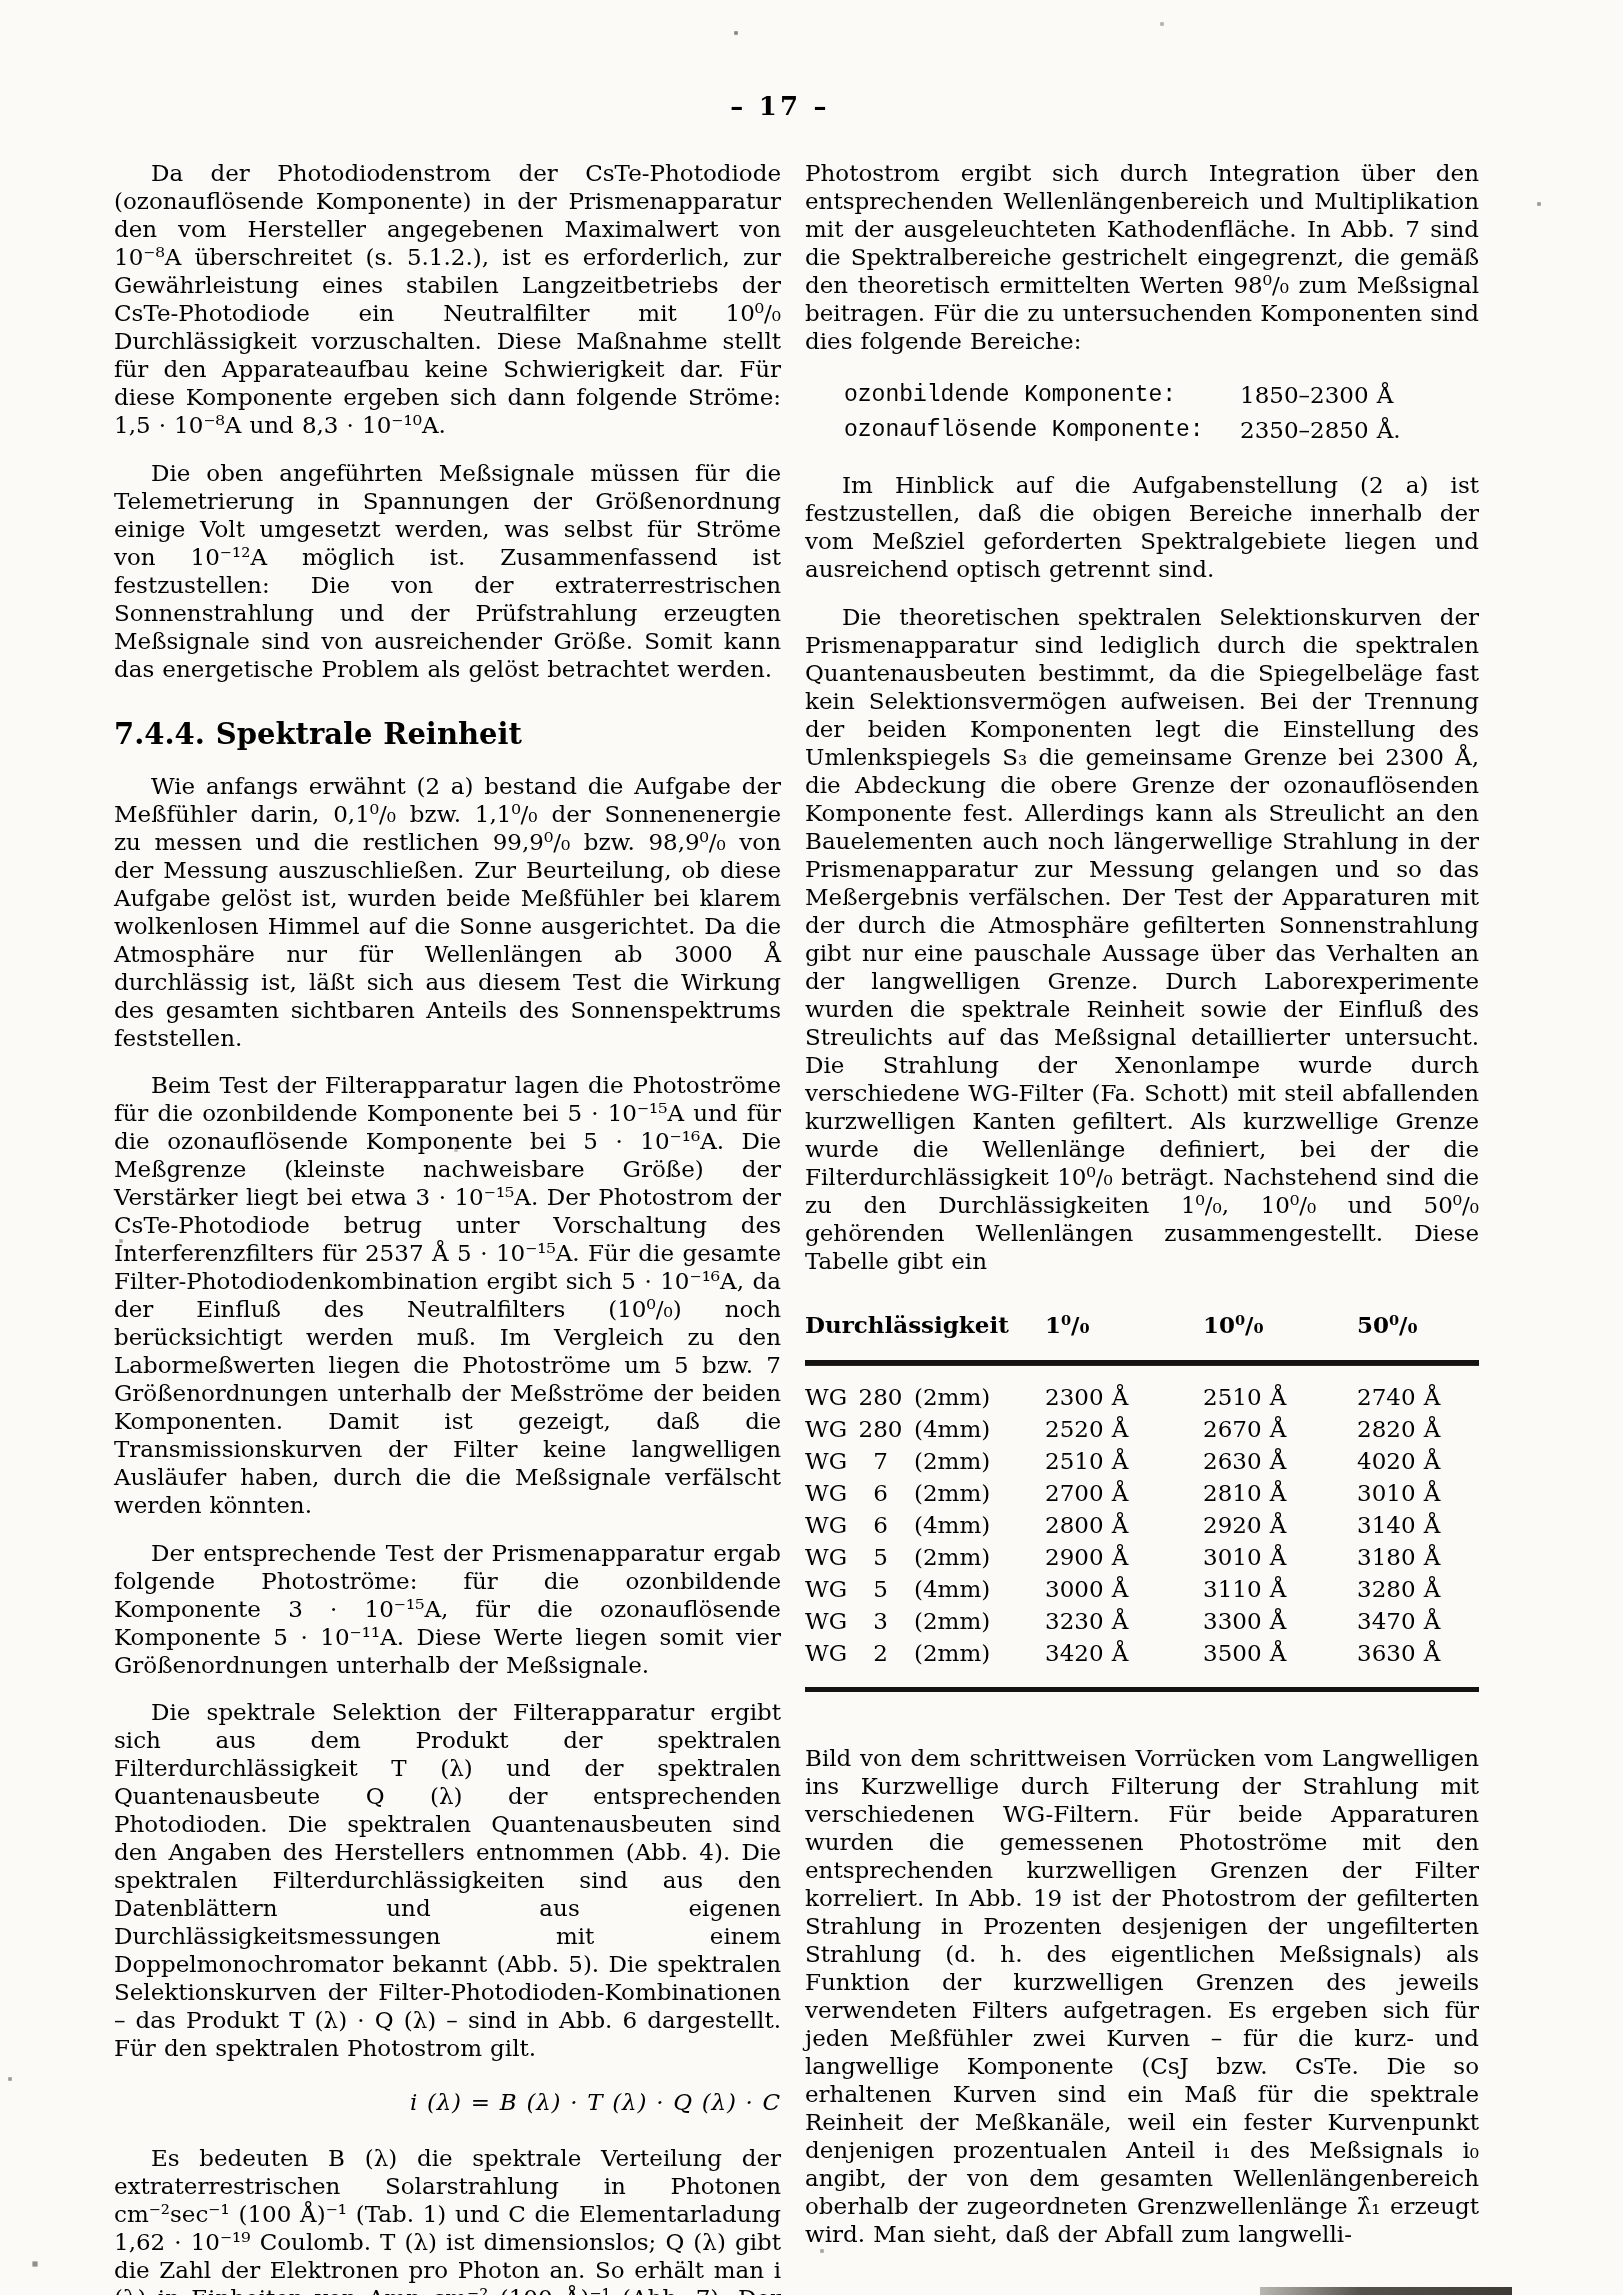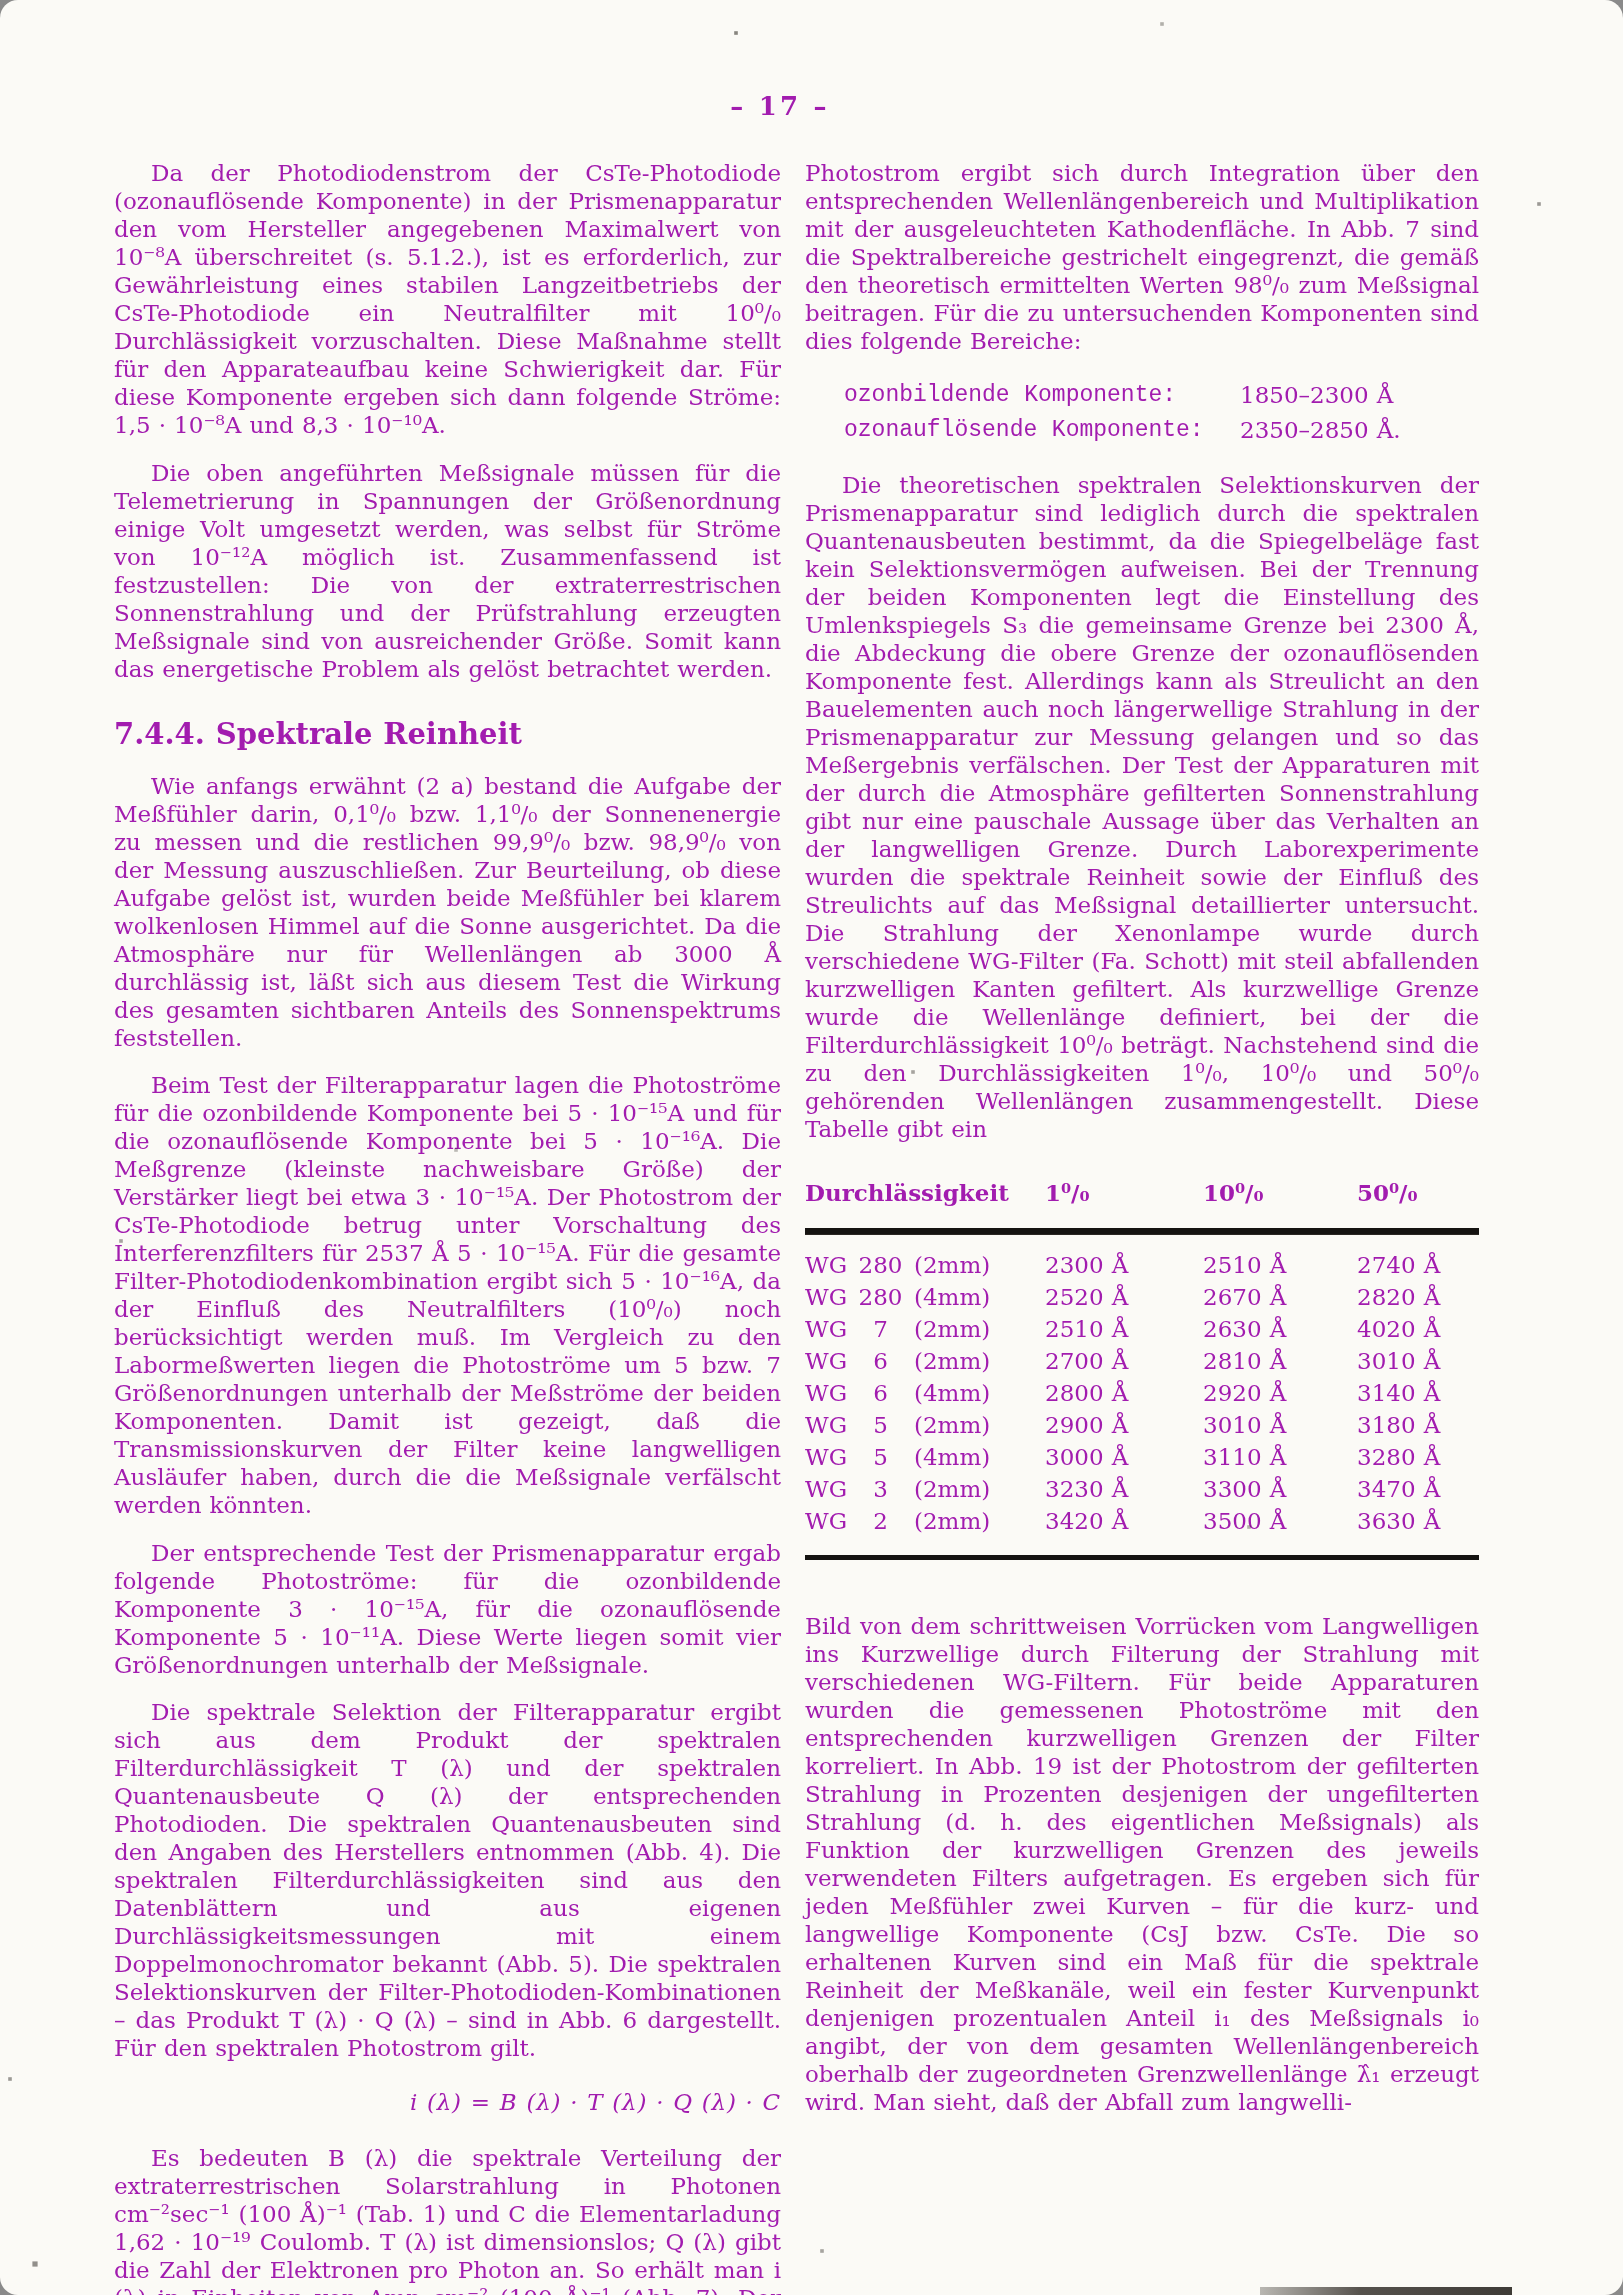--- a/index.html
+++ b/index.html
@@ -1,23 +1,22 @@
 <!DOCTYPE html>
 <html style="font-size:13px"><head>
 <meta charset="utf-8">
 <style>
   html,body{margin:0;padding:0;background:#8a8a8a;}
   .page{
     position:relative;
     width:1623px;height:2295px;
     background:#fbfaf6;
-    color:#a21caf;
+    color:#000000;
     font-family:"DejaVu Serif","Liberation Serif",serif;
     overflow:hidden;
-    border-radius:18px;
   }
   .page-number{
     position:absolute;top:91px;left:695px;width:170px;
     text-align:center;font-size:26px;font-weight:bold;letter-spacing:3.2px;
   }
   .col{
     position:absolute;top:159px;
     font-size:23px;line-height:28px;
     text-align:justify;
     word-spacing:0.8px;
@@ -93,20 +92,21 @@
       <div class="range-row">
         <span class="range-label">ozonbildende Komponente:</span>
         <span class="range-value">1850–2300 Å</span>
       </div>
       <div class="range-row">
         <span class="range-label">ozonauflösende Komponente:</span>
         <span class="range-value">2350–2850 Å.</span>
       </div>
     </div>
 
+    <p class="para indent">Im Hinblick auf die Aufgabenstellung (2 a) ist festzustellen, daß die obigen Bereiche innerhalb der vom Meßziel geforderten Spektralgebiete liegen und ausreichend optisch getrennt sind.</p>
     <p class="para indent">Die theoretischen spektralen Selektionskurven der Prismenapparatur sind lediglich durch die spektralen Quantenausbeuten bestimmt, da die Spiegelbeläge fast kein Selektionsvermögen aufweisen. Bei der Trennung der beiden Komponenten legt die Einstellung des Umlenkspiegels S₃ die gemeinsame Grenze bei 2300 Å, die Abdeckung die obere Grenze der ozonauflösenden Komponente fest. Allerdings kann als Streulicht an den Bauelementen auch noch längerwellige Strahlung in der Prismenapparatur zur Messung gelangen und so das Meßergebnis verfälschen. Der Test der Apparaturen mit der durch die Atmosphäre gefilterten Sonnenstrahlung gibt nur eine pauschale Aussage über das Verhalten an der langwelligen Grenze. Durch Laborexperimente wurden die spektrale Reinheit sowie der Einfluß des Streulichts auf das Meßsignal detaillierter untersucht. Die Strahlung der Xenonlampe wurde durch verschiedene WG-Filter (Fa. Schott) mit steil abfallenden kurzwelligen Kanten gefiltert. Als kurzwellige Grenze wurde die Wellenlänge definiert, bei der die Filterdurchlässigkeit 10⁰/₀ beträgt. Nachstehend sind die zu den Durchlässigkeiten 1⁰/₀, 10⁰/₀ und 50⁰/₀ gehörenden Wellenlängen zusammengestellt. Diese Tabelle gibt ein</p>
 
     <div class="wg-table">
       <div class="t-grid t-head">
         <span>Durchlässigkeit</span>
         <span>1⁰/₀</span>
         <span>10⁰/₀</span>
         <span>50⁰/₀</span>
       </div>
       <div class="t-rule-top"></div>

